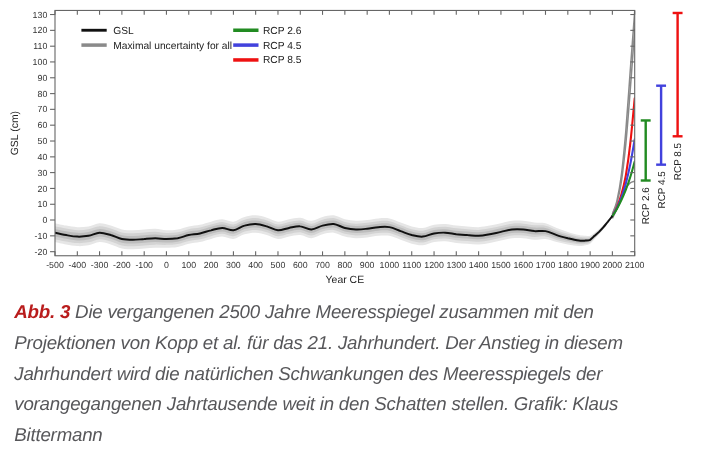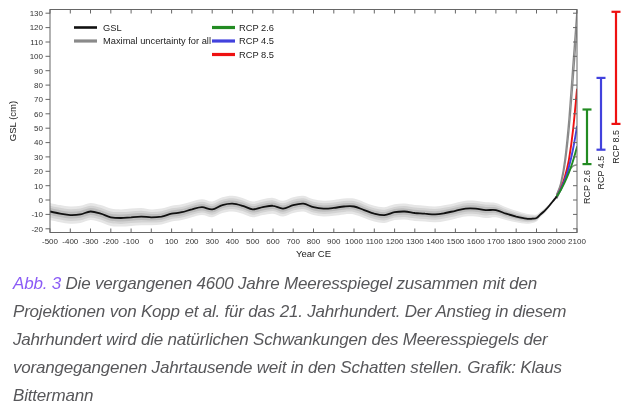--- a/index.html
+++ b/index.html
@@ -9,21 +9,21 @@
   figure{margin:0;padding:0;}
   figcaption{
     margin:7px 26px 0 13px;
     width:580px;
     font-style:italic;
     font-size:17px;
     line-height:28px;
     letter-spacing:-0.2px;
     color:#57575a;
   }
-  figcaption strong{font-weight:normal;color:#8b5cf6;text-align:center;}
+  figcaption strong{font-weight:bold;color:#b91c1c;text-align:center;}
 </style>
 </head>
 <body>
 
 <div class="figure-wrap">
   <figure>
     <svg id="chart" width="640" height="263" viewBox="0 0 640 263">
         <defs>
           <clipPath id="pa">
             <rect x="50" y="9.5" width="527" height="223"></rect>
@@ -210,16 +210,16 @@
             <line x1="616" x2="616" y1="11.8" y2="123.9" stroke="#ee1111" stroke-width="2.2"></line>
             <line x1="611.5" x2="620.5" y1="11.8" y2="11.8" stroke="#ee1111" stroke-width="2.2"></line>
             <line x1="611.5" x2="620.5" y1="123.9" y2="123.9" stroke="#ee1111" stroke-width="2.2"></line>
             <text transform="translate(619.2 129.9) rotate(-90)" text-anchor="end" font-size="9" fill="#222">RCP 8.5</text>
           </g>
         </g>
       </svg>
     <figcaption>
       <strong>Abb. 3</strong>
       <span> </span>
-      <span>Die vergangenen 4600 Jahre Meeresspiegel zusammen mit den Projektionen von Kopp et al. für das 21. Jahrhundert. Der Anstieg in diesem Jahrhundert wird die natürlichen Schwankungen des Meeresspiegels der vorangegangenen Jahrtausende weit in den Schatten stellen. Grafik: Klaus Bittermann</span>
+      <span>Die vergangenen 2500 Jahre Meeresspiegel zusammen mit den Projektionen von Kopp et al. für das 21. Jahrhundert. Der Anstieg in diesem Jahrhundert wird die natürlichen Schwankungen des Meeresspiegels der vorangegangenen Jahrtausende weit in den Schatten stellen. Grafik: Klaus Bittermann</span>
     </figcaption>
   </figure>
 </div>
 
 </body></html>

